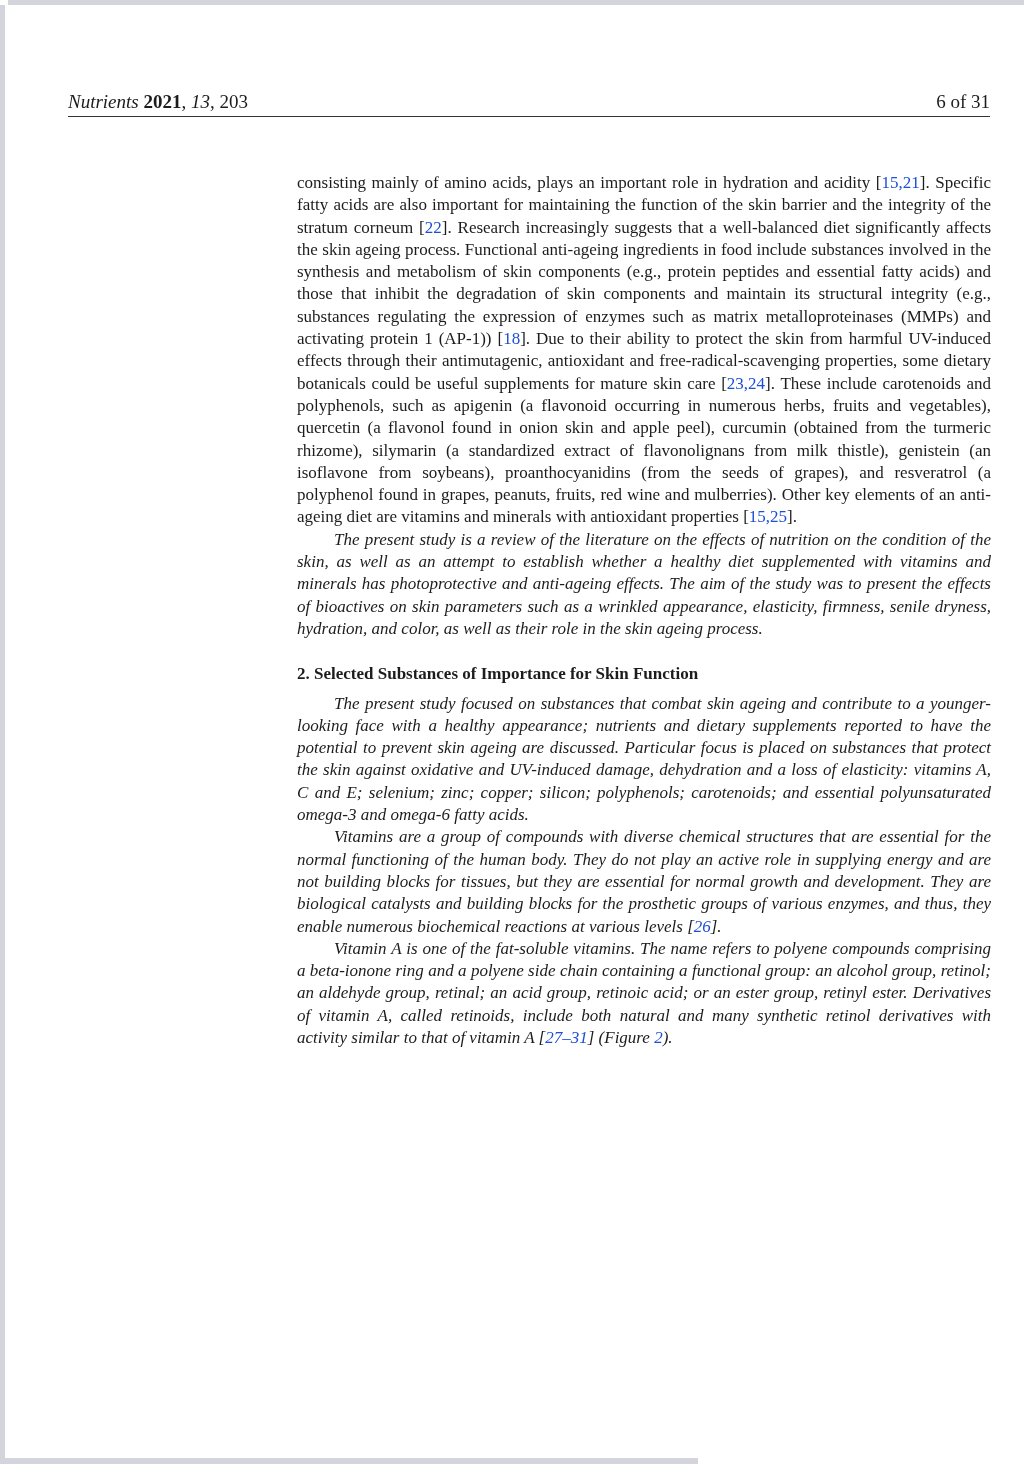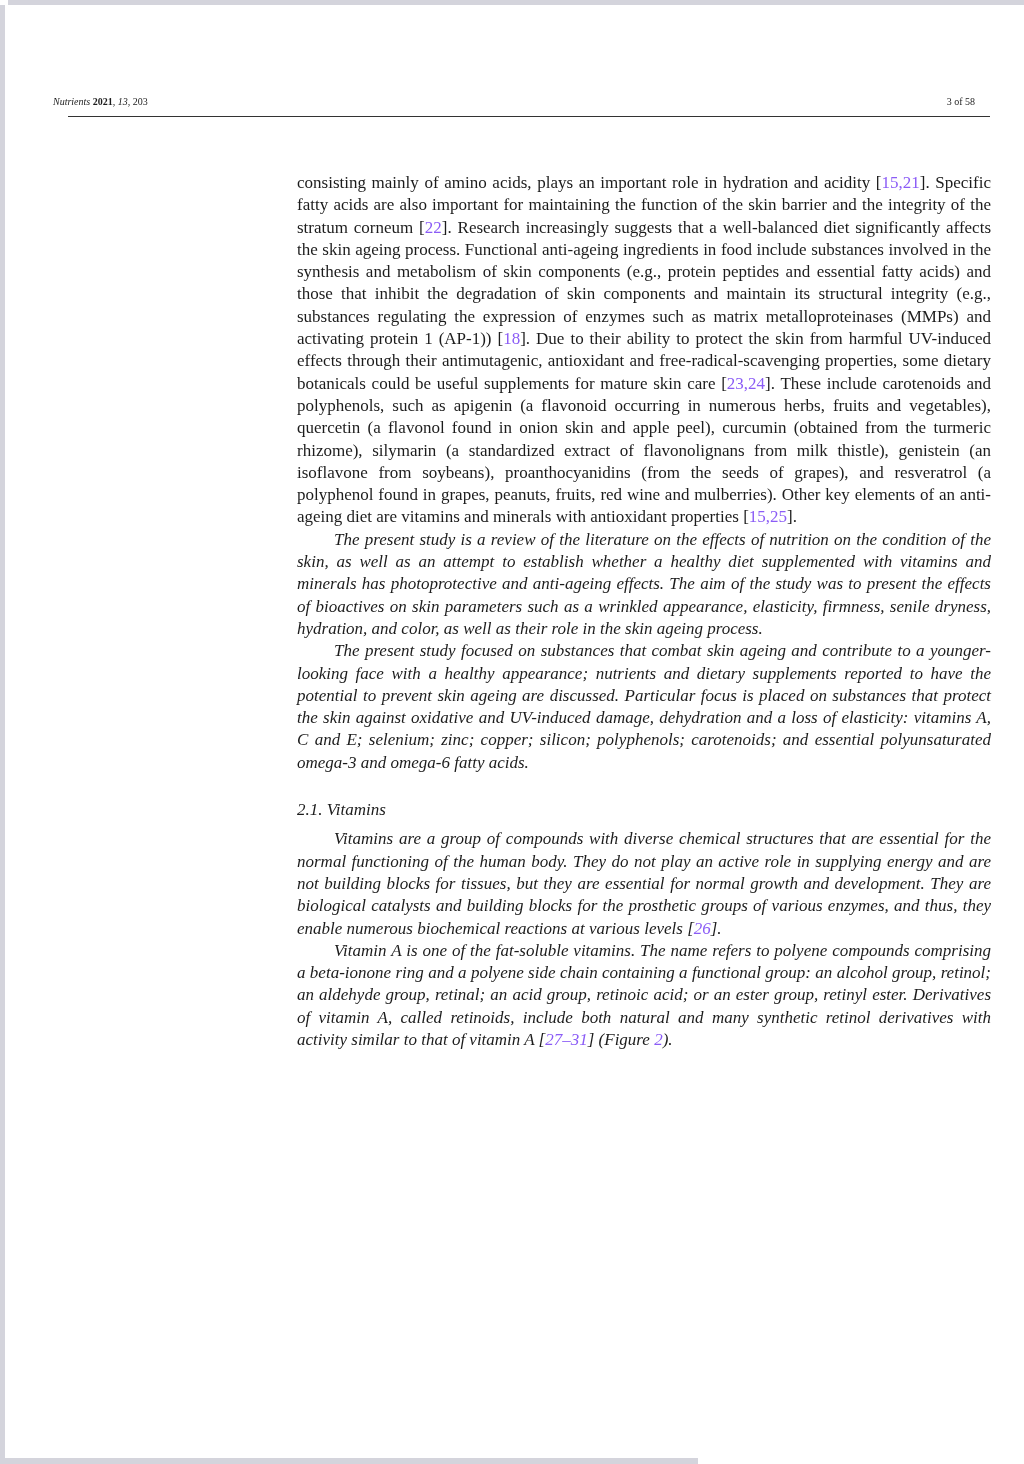--- a/index.html
+++ b/index.html
@@ -9,56 +9,56 @@
     font-family:"Liberation Serif", serif;
     color:#1c1c1c;
     position:relative;
     overflow:hidden;
   }
   .edge-top    { position:absolute; top:0; left:8px; right:0; height:5px; background:#d4d4dc; }
   .edge-left   { position:absolute; top:5px; left:0; width:5px; bottom:0; background:#d4d4dc; }
   .edge-bottom { position:absolute; bottom:0; left:0; width:698px; height:6px; background:#d4d4dc; }
 
   .running-header {
-    position:absolute; left:53px; top:93px; width:922px;
+    position:absolute; left:68px; top:93px; width:922px;
     display:flex; justify-content:space-between; align-items:baseline;
-    font-size:10px; line-height:18px;
+    font-size:19px; line-height:18px;
   }
   .rule {
     position:absolute; left:68px; top:116px; width:922px;
     border-top:1.6px solid #333333;
   }
   .article {
     position:absolute; left:297px; top:172px; width:694px;
     font-size:17px; line-height:22.3px;
     text-align:justify;
   }
   .article p { margin:0; }
   .article p.indent { text-indent:37px;font-style:italic; }
   .article h2 { font-size:17px; font-weight:700; margin:23px 0 7px 0; text-align:left; }
   .article .h3i { font-size:17px; font-weight:400; font-style:italic; margin:25px 0 7px 0; text-align:left; }
   .article .h3  { font-size:17px; font-weight:400; margin:19px 0 7px 0; text-align:left; }
-  .cite { color:#8b5cf6; cursor:pointer; }
+  .cite { color:#1d4ed8; cursor:pointer; }
   .it { font-style:italic; }
   .bd { font-weight:700; }
 </style>
 </head>
 <body>
 
 <div class="edge-top"></div>
 <div class="edge-left"></div>
 <div class="edge-bottom"></div>
 
 <div class="running-header">
   <span><span class="it">Nutrients </span><span class="bd">2021</span><span>, </span><span class="it">13</span><span>, 203</span></span>
-  <span>3 of 58</span>
+  <span>6 of 31</span>
 </div>
 
 <div class="rule"></div>
 
 <div class="article">
     <p><span>consisting mainly of amino acids, plays an important role in hydration and acidity [</span><span class="cite">15,21</span><span>]. Specific fatty acids are also important for maintaining the function of the skin barrier and the integrity of the stratum corneum [</span><span class="cite">22</span><span>]. Research increasingly suggests that a well-balanced diet significantly affects the skin ageing process. Functional anti-ageing ingredients in food include substances involved in the synthesis and metabolism of skin components (e.g., protein peptides and essential fatty acids) and those that inhibit the degradation of skin components and maintain its structural integrity (e.g., substances regulating the expression of enzymes such as matrix metalloproteinases (MMPs) and activating protein 1 (AP-1)) [</span><span class="cite">18</span><span>]. Due to their ability to protect the skin from harmful UV-induced effects through their antimutagenic, antioxidant and free-radical-scavenging properties, some dietary botanicals could be useful supplements for mature skin care [</span><span class="cite">23,24</span><span>]. These include carotenoids and polyphenols, such as apigenin (a flavonoid occurring in numerous herbs, fruits and vegetables), quercetin (a flavonol found in onion skin and apple peel), curcumin (obtained from the turmeric rhizome), silymarin (a standardized extract of flavonolignans from milk thistle), genistein (an isoflavone from soybeans), proanthocyanidins (from the seeds of grapes), and resveratrol (a polyphenol found in grapes, peanuts, fruits, red wine and mulberries). Other key elements of an anti-ageing diet are vitamins and minerals with antioxidant properties [</span><span class="cite">15,25</span><span>].</span></p>
     <p class="indent"><span>The present study is a review of the literature on the effects of nutrition on the condition of the skin, as well as an attempt to establish whether a healthy diet supplemented with vitamins and minerals has photoprotective and anti-ageing effects. The aim of the study was to present the effects of bioactives on skin parameters such as a wrinkled appearance, elasticity, firmness, senile dryness, hydration, and color, as well as their role in the skin ageing process.</span></p>
+    <h2>2. Selected Substances of Importance for Skin Function</h2>
     <p class="indent"><span>The present study focused on substances that combat skin ageing and contribute to a younger-looking face with a healthy appearance; nutrients and dietary supplements reported to have the potential to prevent skin ageing are discussed. Particular focus is placed on substances that protect the skin against oxidative and UV-induced damage, dehydration and a loss of elasticity: vitamins A, C and E; selenium; zinc; copper; silicon; polyphenols; carotenoids; and essential polyunsaturated omega-3 and omega-6 fatty acids.</span></p>
-    <div class="h3i">2.1. Vitamins</div>
     <p class="indent"><span>Vitamins are a group of compounds with diverse chemical structures that are essential for the normal functioning of the human body. They do not play an active role in supplying energy and are not building blocks for tissues, but they are essential for normal growth and development. They are biological catalysts and building blocks for the prosthetic groups of various enzymes, and thus, they enable numerous biochemical reactions at various levels [</span><span class="cite">26</span><span>].</span></p>
     <p class="indent"><span>Vitamin A is one of the fat-soluble vitamins. The name refers to polyene compounds comprising a beta-ionone ring and a polyene side chain containing a functional group: an alcohol group, retinol; an aldehyde group, retinal; an acid group, retinoic acid; or an ester group, retinyl ester. Derivatives of vitamin A, called retinoids, include both natural and many synthetic retinol derivatives with activity similar to that of vitamin A [</span><span class="cite">27–31</span><span>] (Figure </span><span class="cite">2</span><span>).</span></p>
   </div>
 
 </body></html>

